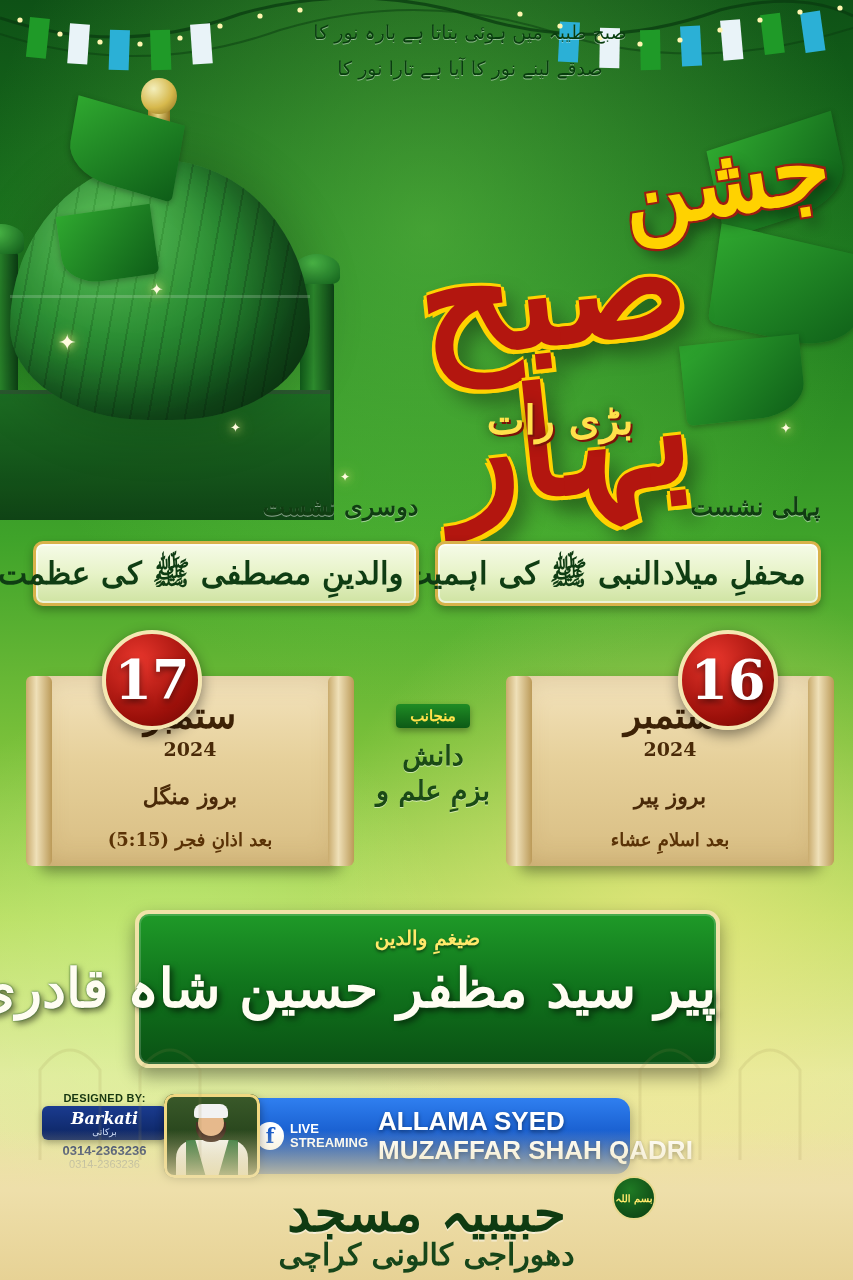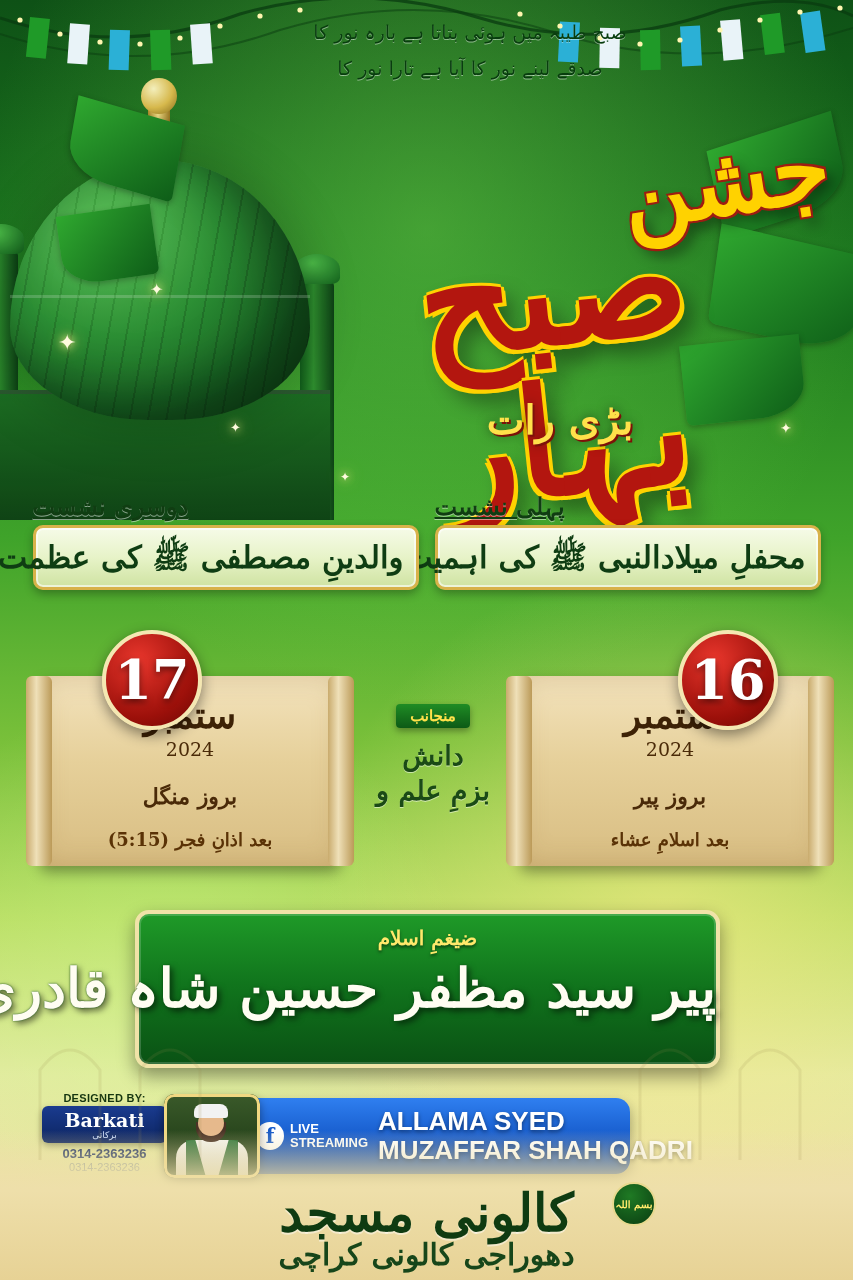--- a/index.html
+++ b/index.html
@@ -136,26 +136,25 @@
     text-shadow: 2px 2px 0 #7d1109, 0 0 12px rgba(0,0,0,0.5);
   }
 
   
   .sessions {
     position: absolute; left: 24px; top: 492px; width: 805px;
     display: flex; flex-direction: row-reverse; gap: 16px; justify-content: center;
   }
   .session { width: 386px; position: relative; }
   .session-label {
-    text-align: left; direction: rtl;
+    text-align: right; direction: rtl;
     font-family: "DejaVu Serif", serif;
     font-size: 24px; font-weight: bold; color: #103d12;
     text-shadow: 0 1px 0 rgba(255,255,255,0.5);
-    margin-bottom: 4px;
-    text-decoration: underline;
+    margin-bottom: 20px;
   }
   .session-box {
     direction: rtl; text-align: center;
     border-radius: 10px;
     padding: 10px 12px;
     background: linear-gradient(180deg, #f6fbe8 0%, #e7f3c8 50%, #cfe3a2 100%);
     border: 3px solid #d8b24a;
     box-shadow: 0 4px 10px rgba(0,0,0,0.3), inset 0 0 0 2px rgba(255,255,255,0.6);
     font-family: "DejaVu Serif", serif;
     font-size: 31px; font-weight: bold; color: #0f3d13;
@@ -180,21 +179,21 @@
   }
   .scroll:before { left: -14px; }
   .scroll:after { right: -14px; }
   .s-right { right: 0; }
   .s-left  { left: 0; }
   .scroll-inner {
     position: absolute; left: 24px; right: 24px; top: 20px;
     font-family: "DejaVu Serif", serif; color: #4a2a08;
   }
   .scroll-date { font-size: 36px; font-weight: bold; line-height: 1.1; color: #3d2206; }
-  .scroll-year { font-size: 19px; font-weight: normal; margin-top: 2px; }
+  .scroll-year { font-size: 19px; font-weight: bold; margin-top: 2px; }
   .scroll-day  { font-size: 22px; font-weight: bold; margin-top: 23px; }
   .scroll-time { font-size: 18px; font-weight: bold; margin-top: 20px; color: #5a3206; }
 
   .daybadge {
     position: absolute; top: 0; width: 100px; height: 100px; border-radius: 50%;
     background: radial-gradient(circle at 35% 28%, #e8362c, #9c100a 65%, #6b0703);
     border: 4px solid #f4e7b2;
     box-shadow: 0 5px 14px rgba(0,0,0,0.45);
     color: #fff;
     font-family: "DejaVu Serif", serif; font-weight: bold; font-size: 54px;
@@ -261,22 +260,22 @@
   .designer-title {
     font-size: 11px; font-weight: bold; color: #15350f; letter-spacing: .3px;
   }
   .designer-card {
     margin-top: 2px;
     background: linear-gradient(180deg, #1a3b8f, #0c2460);
     border-radius: 6px; padding: 5px 4px 3px;
     box-shadow: 0 3px 7px rgba(0,0,0,0.35);
   }
   .designer-brand {
-    color: #fff; font-family: "DejaVu Serif", serif; 
-    font-size: 19px; font-weight: bold; line-height: 1;
+    color: #fff; font-family: "DejaVu Serif", serif; font-style: italic;
+    font-size: 16px; font-weight: bold; line-height: 1;
   }
   .designer-sub { color: #cfe0ff; font-size: 9px; direction: rtl; }
   .designer-phone {
     margin-top: 3px; font-size: 13px; font-weight: bold; color: #0d2460;
   }
   .designer-phone2 {
     font-size: 11px; color: #4a5f8a; opacity: .55;
   }
 
   
@@ -332,21 +331,21 @@
   .live-names {
     color: #fff; font-weight: bold; font-size: 26px; line-height: 1.1;
     text-shadow: 0 2px 4px rgba(0,0,0,0.45); white-space: nowrap;
   }
 
   
   .footer {
     position: absolute; left: 0; bottom: 8px; width: 853px; text-align: center; direction: rtl;
   }
   .footer-logo {
-    position: absolute; right: 190px; bottom: 54px; width: 58px; text-align: left;
+    position: absolute; right: 190px; bottom: 60px; width: 58px; text-align: left;
   }
   .footer-logo-badge {
     width: 44px; height: 44px; margin: 0 auto;
     border-radius: 50%;
     background: radial-gradient(circle at 40% 30%, #1f7a24, #0a3c11);
     border: 2px solid #e8d98f;
     color: #ffe96b; font-size: 10px; font-weight: bold;
     display: flex; align-items: center; justify-content: center;
     font-family: "DejaVu Serif", serif;
   }
@@ -486,21 +485,21 @@
         <div class="scroll-date">ستمبر</div>
         <div class="scroll-year">2024</div>
         <div class="scroll-day">بروز منگل</div>
         <div class="scroll-time">بعد اذانِ فجر (5:15)</div>
       </div>
     </div>
     <div class="daybadge db-left">17</div>
   </div>
 
   <div class="speaker-panel">
-    <div class="speaker-pre">ضیغمِ اسلام</div>
+    <div class="speaker-pre">ضیغمِ والدین</div>
     <div class="speaker-name">پیر سید مظفر حسین شاہ قادری</div>
     <div class="speaker-suffix"></div>
   </div>
 
   <div class="designer">
     <div class="designer-title">DESIGNED BY:</div>
     <div class="designer-card">
       <div class="designer-brand">Barkati</div>
       <div class="designer-sub">برکاتی</div>
     </div>
@@ -538,17 +537,17 @@
       <path d="M640 160 V70 Q670 30 700 70 V160"></path>
       <path d="M740 160 V70 Q770 30 800 70 V160"></path>
     </g>
   </svg>
 
   <div class="footer-logo">
     <div class="footer-logo-badge">بسم اللہ</div>
   </div>
 
   <div class="footer">
-    <div class="footer-name">کالونی مسجد</div>
+    <div class="footer-name">حبیبیہ مسجد</div>
     <div class="footer-addr">دھوراجی کالونی کراچی</div>
   </div>
 
 </div>
 
 </body></html>

